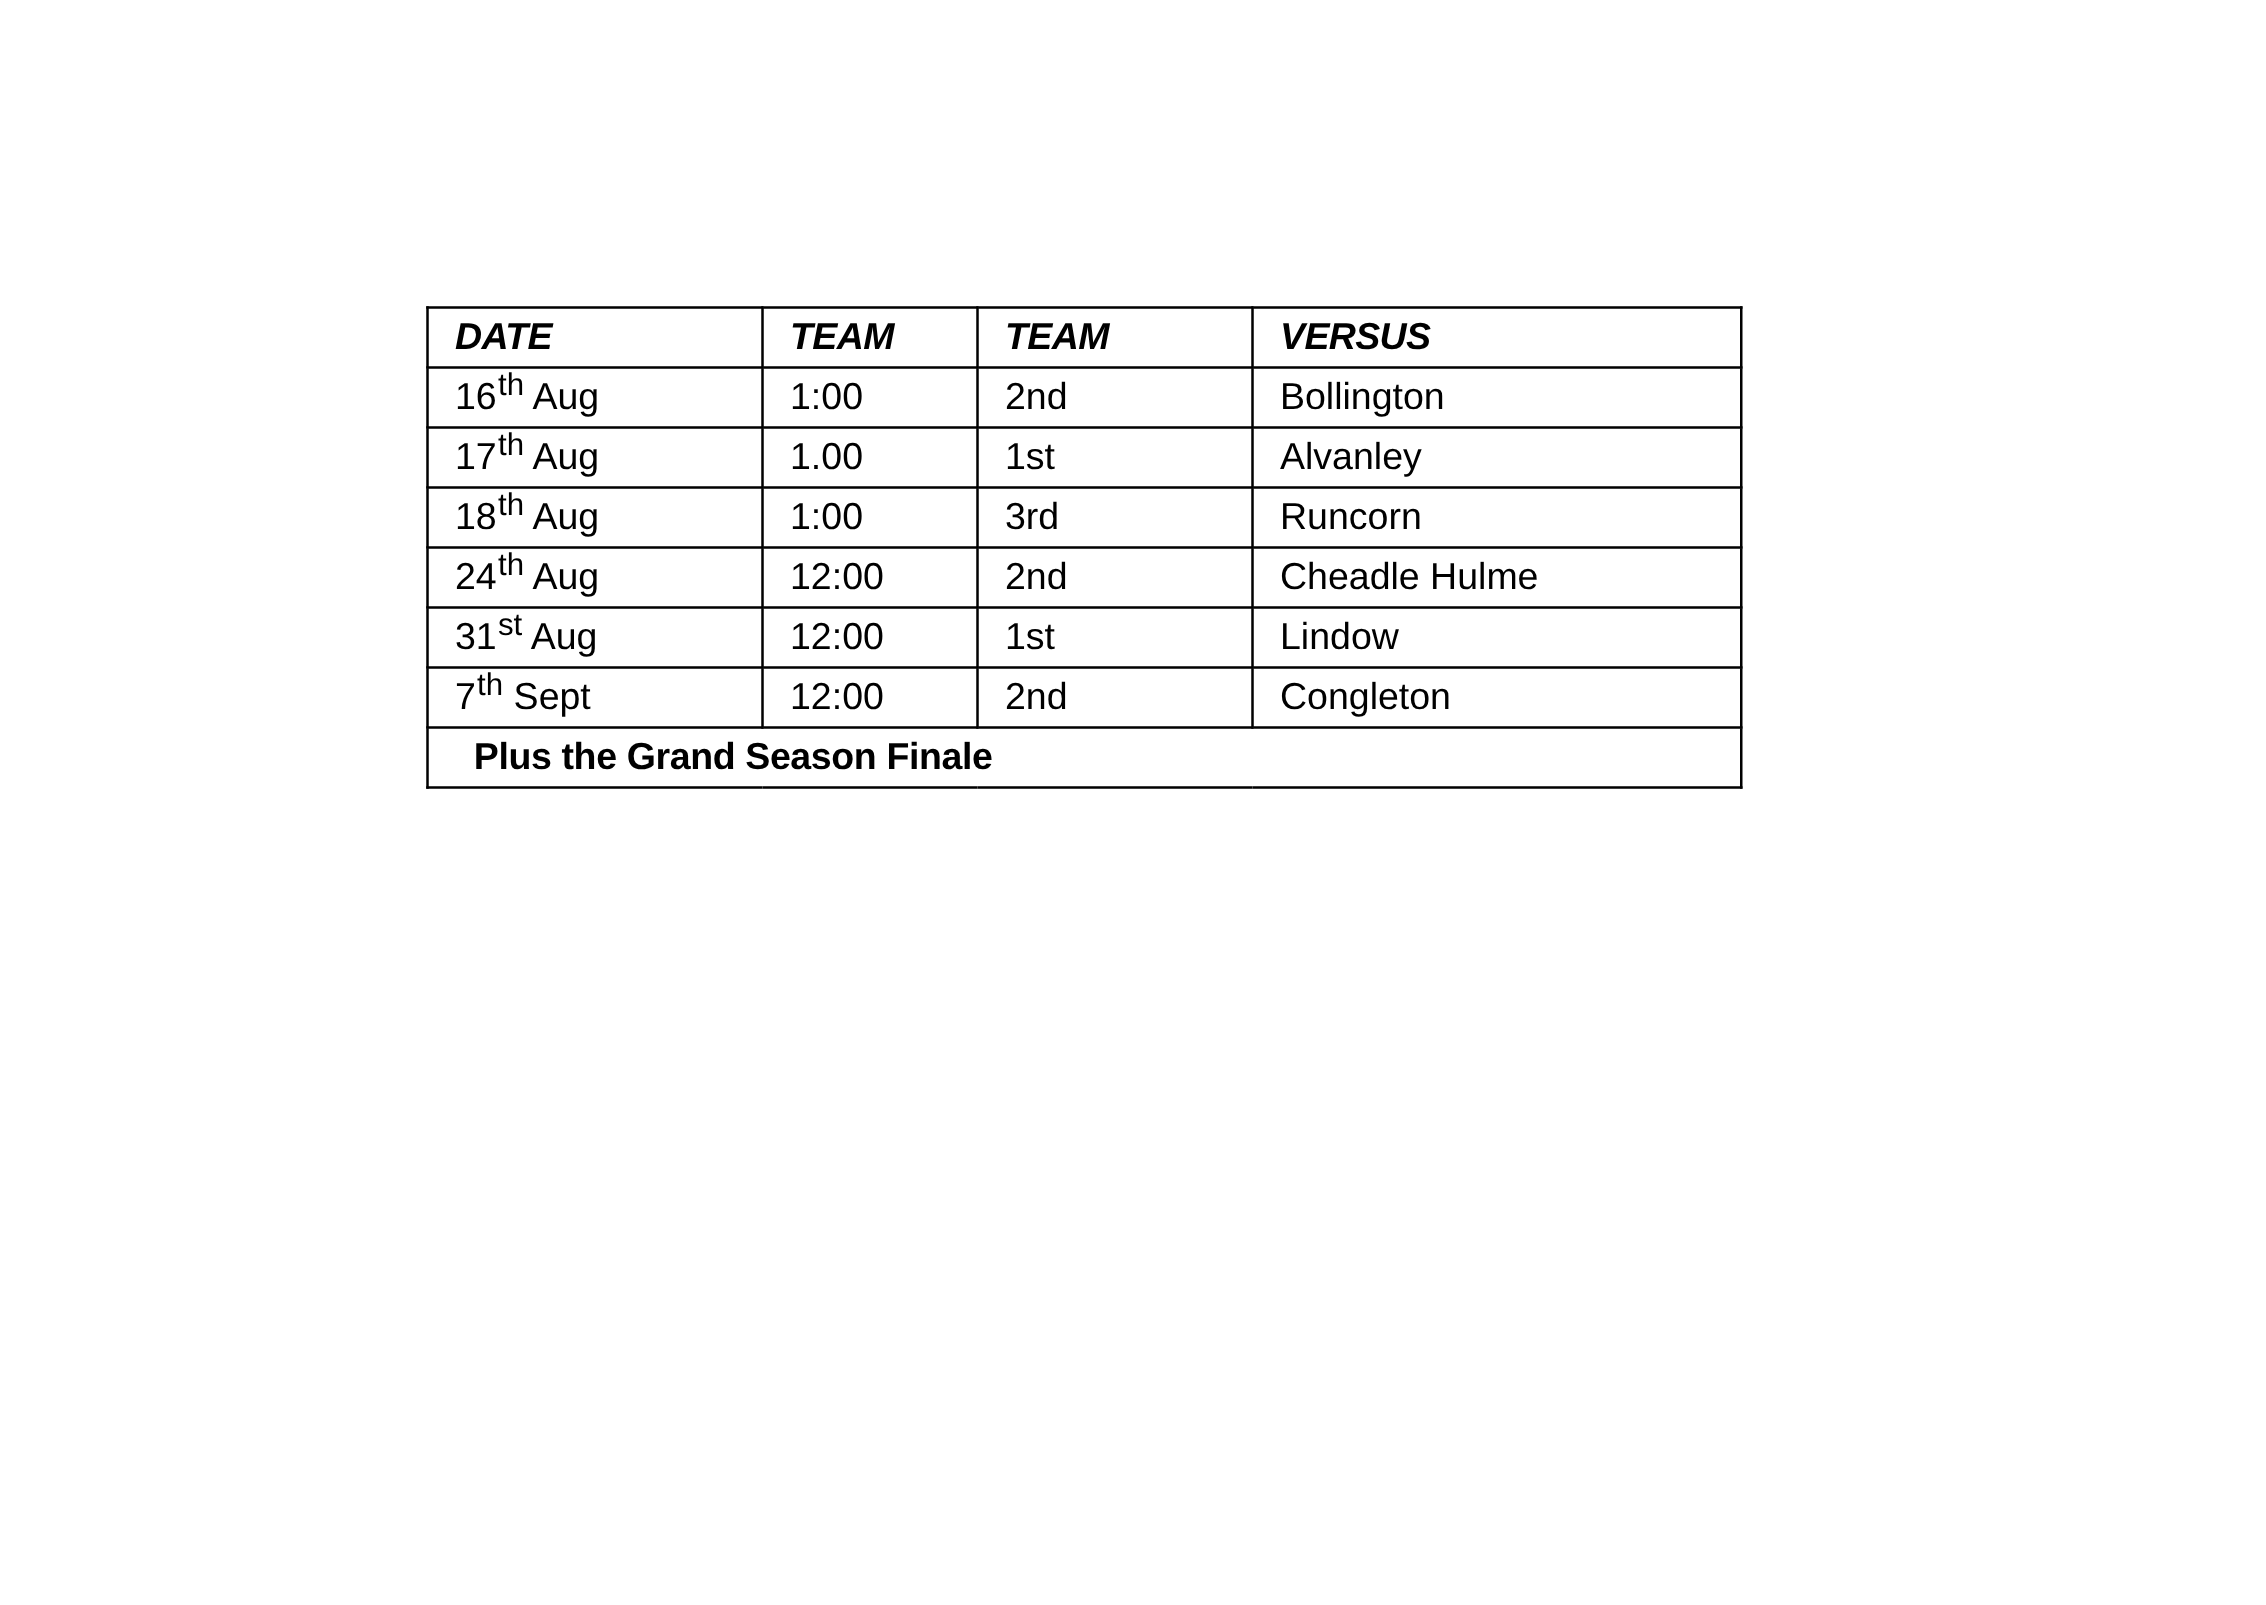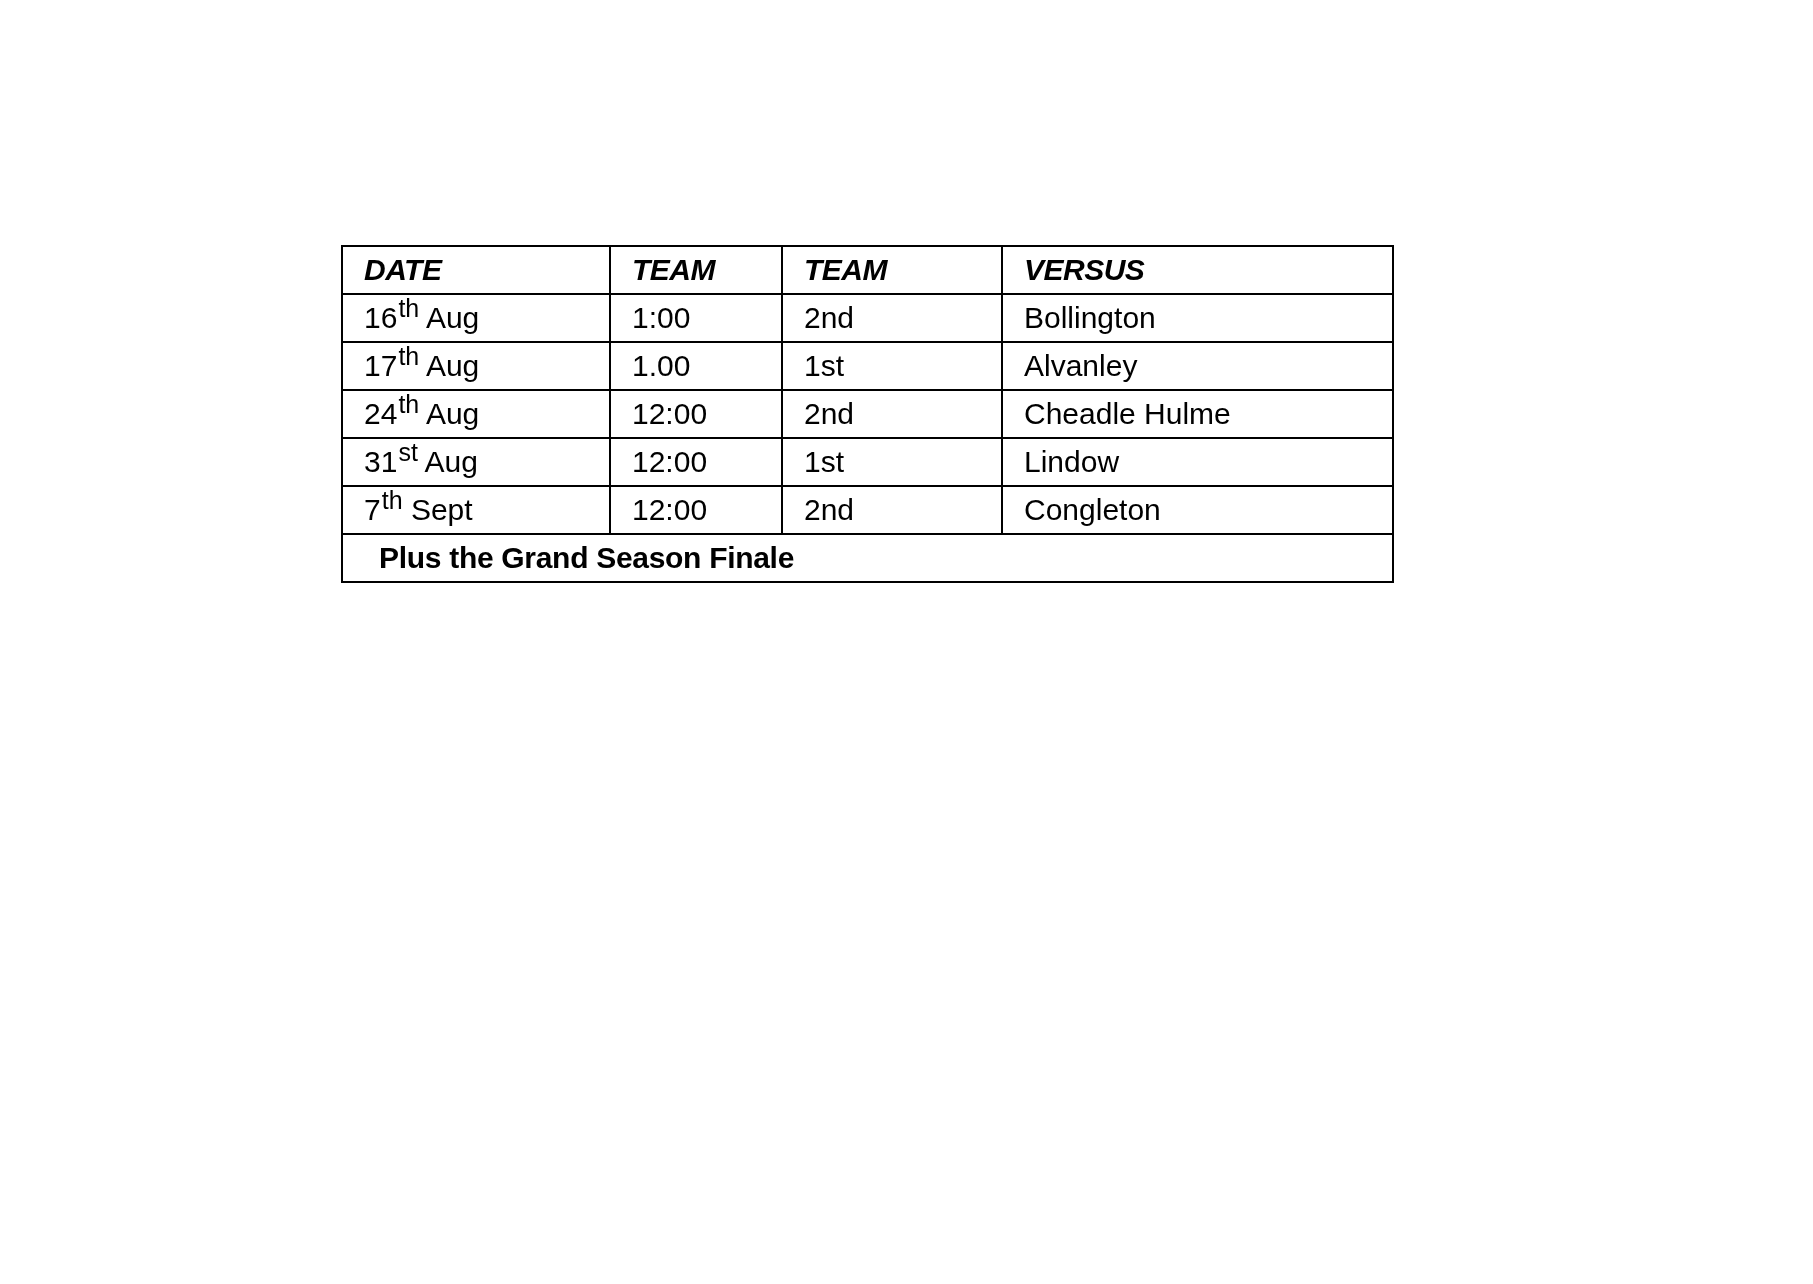--- a/index.html
+++ b/index.html
@@ -91,20 +91,26 @@
         <td>Bollington</td>
       </tr>
 
       <tr>
         <td><span>17</span><sup class="ord">th</sup> <span>Aug</span></td>
         <td>1.00</td>
         <td>1st</td>
         <td>Alvanley</td>
       </tr>
 
+      <tr>
+        <td><span>18</span><sup class="ord">th</sup> <span>Aug</span></td>
+        <td>1:00</td>
+        <td>3rd</td>
+        <td>Runcorn</td>
+      </tr>
 
       <tr>
         <td><span>24</span><sup class="ord">th</sup> <span>Aug</span></td>
         <td>12:00</td>
         <td>2nd</td>
         <td>Cheadle Hulme</td>
       </tr>
 
       <tr>
         <td><span>31</span><sup class="ord">st</sup> <span>Aug</span></td>

